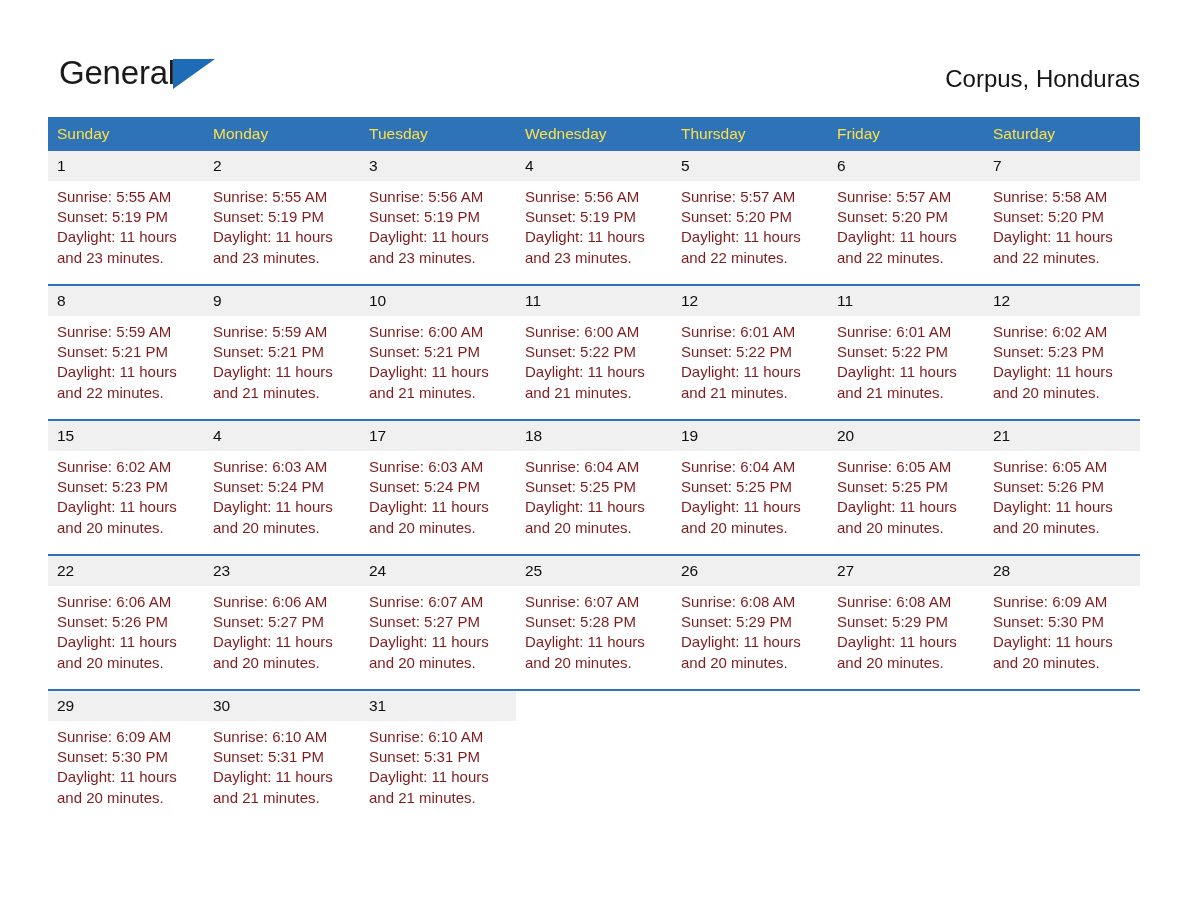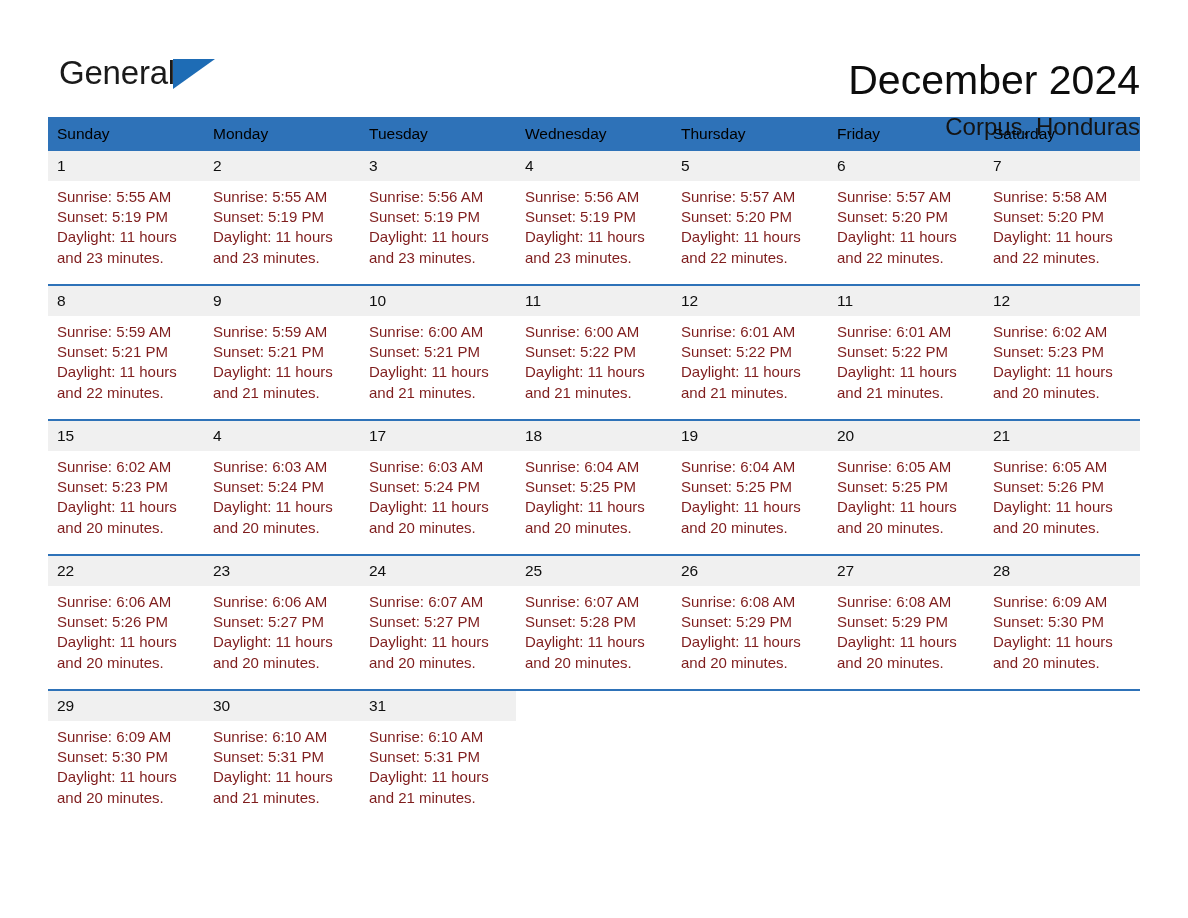--- a/index.html
+++ b/index.html
@@ -86,21 +86,21 @@
 
   
   .calendar {
     margin-top: 5px;
     width: 1092px;
     border-collapse: collapse;
     table-layout: fixed;
   }
   .calendar th {
     background: #2e72b8;
-    color: #000000;
+    color: #fde047;
     font-weight: normal;
     font-size: 15.5px;
     line-height: 18px;
     text-align: left;
     padding: 8px 0 8px 9px;
     height: 17px;
     border: none;
   }
   .calendar td {
     vertical-align: top;
@@ -144,21 +144,20 @@
 
 <div class="page">
 
   <div class="header">
 
     <div class="brand">
       <span class="brand-general">General</span><span class="brand-flag"></span>
     </div>
 
     <div class="titles">
-      <h1 class="month-title">December 2024</h1>
       <h2 class="location">Corpus, Honduras</h2>
     </div>
 
   </div>
 
   <table class="calendar">
     <thead>
       <tr>
         <th>Sunday</th>
         <th>Monday</th>

